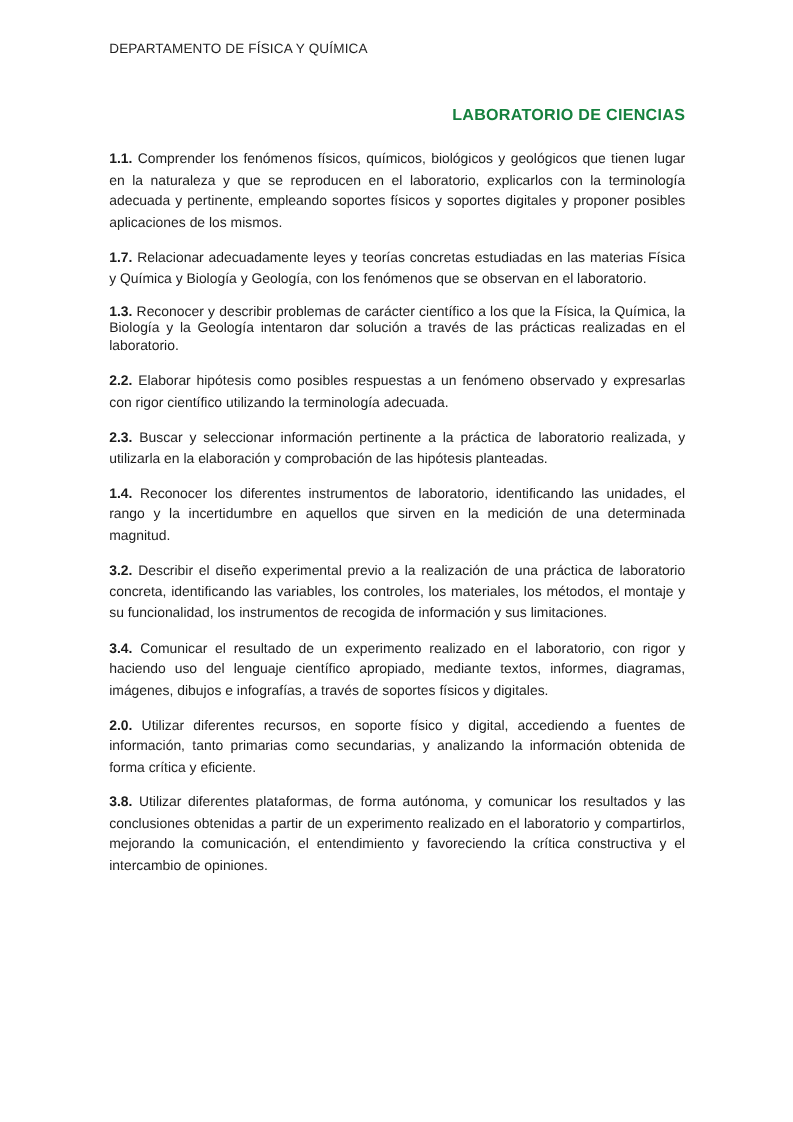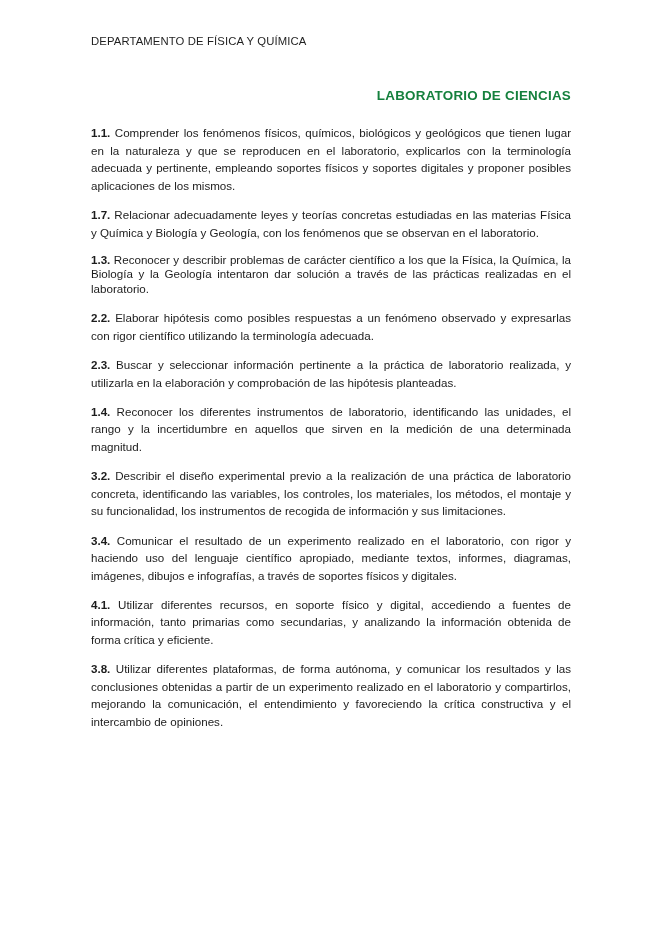--- a/index.html
+++ b/index.html
@@ -87,18 +87,18 @@
 
     <div class="body-block">
         <p class="item"><span class="num">1.1.</span><span class="txt"> Comprender los fenómenos físicos, químicos, biológicos y geológicos que tienen lugar en la naturaleza y que se reproducen en el laboratorio, explicarlos con la terminología adecuada y pertinente, empleando soportes físicos y soportes digitales y proponer posibles aplicaciones de los mismos.</span></p>
         <p class="item"><span class="num">1.7.</span><span class="txt"> Relacionar adecuadamente leyes y teorías concretas estudiadas en las materias Física y Química y Biología y Geología, con los fenómenos que se observan en el laboratorio.</span></p>
         <p class="item tight"><span class="num">1.3.</span><span class="txt"> Reconocer y describir problemas de carácter científico a los que la Física, la Química, la Biología y la Geología intentaron dar solución a través de las prácticas realizadas en el laboratorio.</span></p>
         <p class="item"><span class="num">2.2.</span><span class="txt"> Elaborar hipótesis como posibles respuestas a un fenómeno observado y expresarlas con rigor científico utilizando la terminología adecuada.</span></p>
         <p class="item"><span class="num">2.3.</span><span class="txt"> Buscar y seleccionar información pertinente a la práctica de laboratorio realizada, y utilizarla en la elaboración y comprobación de las hipótesis planteadas.</span></p>
         <p class="item"><span class="num">1.4.</span><span class="txt"> Reconocer los diferentes instrumentos de laboratorio, identificando las unidades, el rango y la incertidumbre en aquellos que sirven en la medición de una determinada magnitud.</span></p>
         <p class="item"><span class="num">3.2.</span><span class="txt"> Describir el diseño experimental previo a la realización de una práctica de laboratorio concreta, identificando las variables, los controles, los materiales, los métodos, el montaje y su funcionalidad, los instrumentos de recogida de información y sus limitaciones.</span></p>
         <p class="item"><span class="num">3.4.</span><span class="txt"> Comunicar el resultado de un experimento realizado en el laboratorio, con rigor y haciendo uso del lenguaje científico apropiado, mediante textos, informes, diagramas, imágenes, dibujos e infografías, a través de soportes físicos y digitales.</span></p>
-        <p class="item"><span class="num">4.1.</span><span class="txt"> Utilizar diferentes recursos, en soporte físico y digital, accediendo a fuentes de información, tanto primarias como secundarias, y analizando la información obtenida de forma crítica y eficiente.</span></p>
+        <p class="item"><span class="num">2.0.</span><span class="txt"> Utilizar diferentes recursos, en soporte físico y digital, accediendo a fuentes de información, tanto primarias como secundarias, y analizando la información obtenida de forma crítica y eficiente.</span></p>
         <p class="item"><span class="num">3.8.</span><span class="txt"> Utilizar diferentes plataformas, de forma autónoma, y comunicar los resultados y las conclusiones obtenidas a partir de un experimento realizado en el laboratorio y compartirlos, mejorando la comunicación, el entendimiento y favoreciendo la crítica constructiva y el intercambio de opiniones.</span></p>
       </div>
 
   </div>
 </div>
 
 </body></html>

